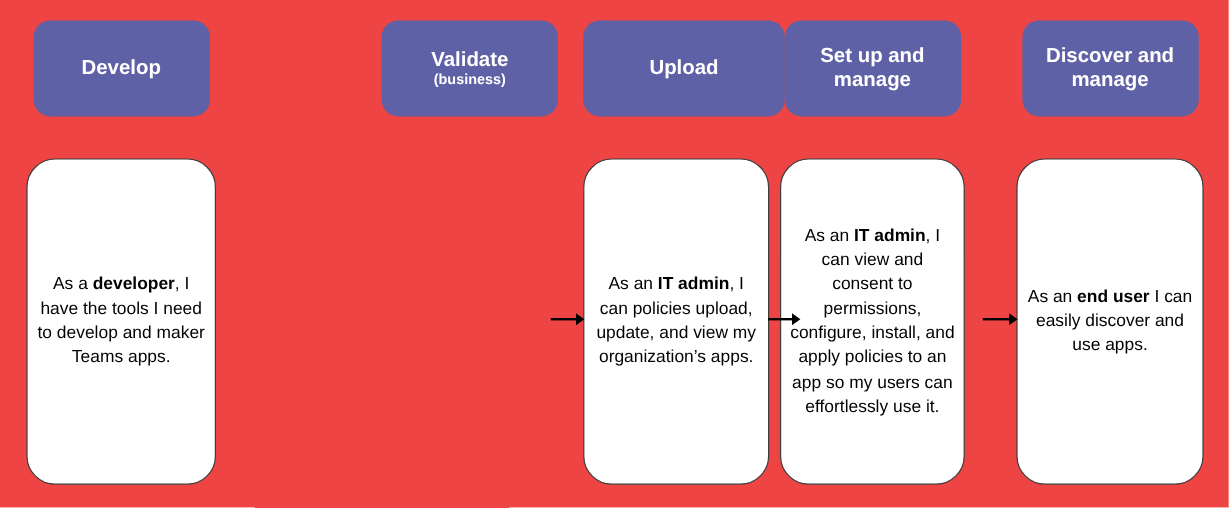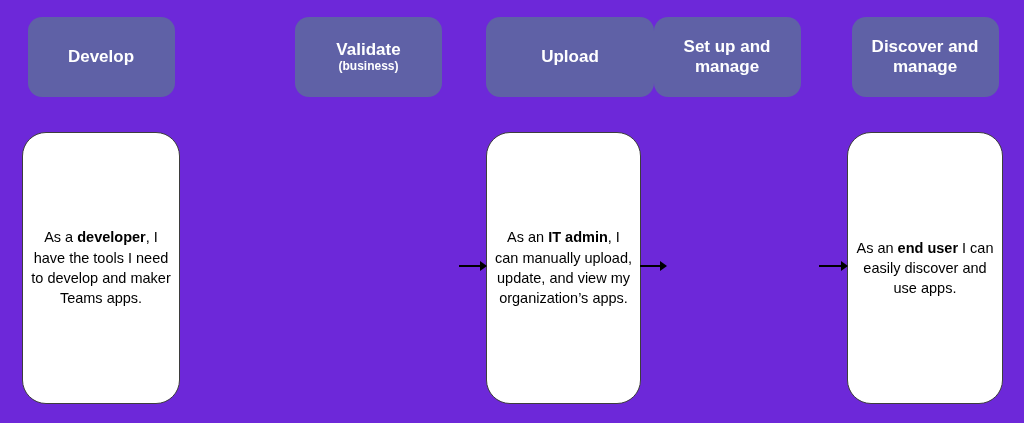--- a/index.html
+++ b/index.html
@@ -3,27 +3,27 @@
 <meta charset="utf-8">
 <style>
   * { margin: 0; padding: 0; box-sizing: border-box; }
   html, body { background: #ffffff; }
   body { font-family: "Liberation Sans", "DejaVu Sans", sans-serif; }
 
   .canvas {
     position: relative;
     width: 1024px;
     height: 423px;
-    background: #6d28d9;
+    background: #ef4444;
     overflow: hidden;
   }
 
   .col { position: absolute; top: 0; }
   .col-1 { left: 22px;  width: 158px; }
-  .col-2 { left: 291px; width: 155px; }
+  .col-2 { left: 314px; width: 155px; }
   .col-3 { left: 486px; width: 155px; }
   .col-4 { left: 650px; width: 154px; }
   .col-5 { left: 847px; width: 156px; }
 
   .header {
     width: 147px;
     height: 80px;
     margin: 17px auto 0 auto;
     background: #5f61a6;
     border-radius: 14px;
@@ -108,28 +108,31 @@
       <div class="header-subtitle">(business)</div>
     </div>
   </div>
 
   <div class="col col-3">
     <div class="header">
       <div class="header-title">Upload</div>
 
     </div>
     <div class="card">
-      <div class="card-text"><span>As an </span><b>IT admin</b><span>, I can manually upload, update, and view my organization’s apps.</span></div>
+      <div class="card-text"><span>As an </span><b>IT admin</b><span>, I can policies upload, update, and view my organization’s apps.</span></div>
     </div>
   </div>
 
   <div class="col col-4">
     <div class="header">
       <div class="header-title">Set up and manage</div>
 
+    </div>
+    <div class="card">
+      <div class="card-text"><span>As an </span><b>IT admin</b><span>, I can view and consent to permissions, configure, install, and apply policies to an app so my users can effortlessly use it.</span></div>
     </div>
   </div>
 
   <div class="col col-5">
     <div class="header">
       <div class="header-title">Discover and manage</div>
 
     </div>
     <div class="card">
       <div class="card-text"><span>As an </span><b>end user</b><span> I can easily discover and use apps.</span></div>

